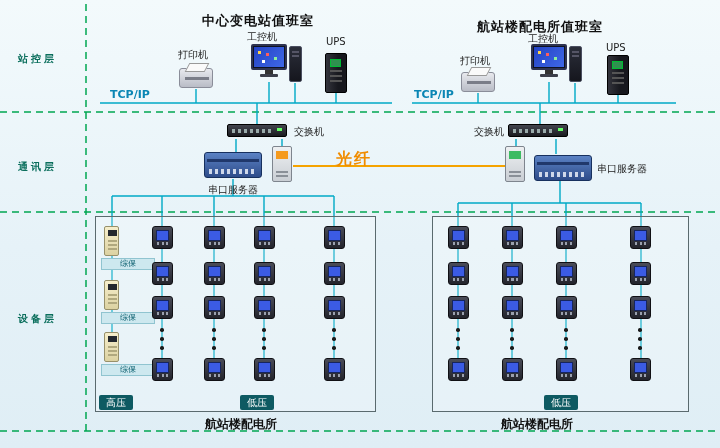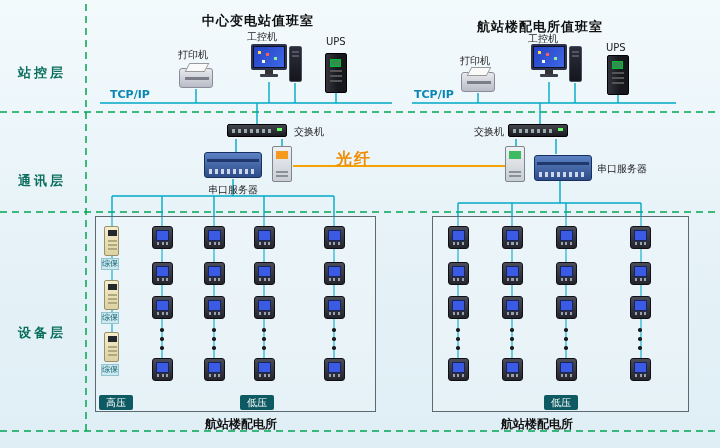--- a/index.html
+++ b/index.html
@@ -2,27 +2,27 @@
 <html><head>
 <meta charset="utf-8">
 <style>
   html,body{margin:0;padding:0;background:#dde9ef;font-family:"DejaVu Sans","Liberation Sans",sans-serif;}
   .canvas{position:relative;width:720px;height:448px;overflow:hidden;
     background:linear-gradient(180deg,#f3fafc 0%,#e6f2f8 55%,#dfeef5 100%);}
   .canvas *{box-sizing:border-box;}
   svg.wires{position:absolute;left:0;top:0;pointer-events:none;}
 
   .title{position:absolute;font-size:13px;font-weight:700;color:#101010;letter-spacing:1px;white-space:nowrap;}
-  .layer-lbl{position:absolute;font-size:13px;font-weight:700;color:#0a6e5c;letter-spacing:3px;white-space:nowrap;margin-top:12px;}
+  .layer-lbl{position:absolute;font-size:10px;font-weight:700;color:#0a6e5c;letter-spacing:3px;white-space:nowrap;}
   .lbl{position:absolute;font-size:10px;color:#222;white-space:nowrap;}
   .tcpip{position:absolute;font-size:11px;font-weight:700;color:#0a86b4;white-space:nowrap;}
   .fiber-lbl{position:absolute;font-size:16px;font-weight:700;color:#f08c00;letter-spacing:2px;white-space:nowrap;}
   .caption{position:absolute;font-size:12px;font-weight:600;color:#111;white-space:nowrap;}
   .badge{position:absolute;background:#0e5a62;color:#fff;font-size:10px;line-height:15px;padding:0 7px;border-radius:2px;white-space:nowrap;}
-  .relay-tag{position:absolute;font-size:8px;line-height:10px;color:#0a5e6e;background:#cde8ef;border:1px solid #90c4d0;padding:0 0;white-space:nowrap;text-align:center;}
+  .relay-tag{position:absolute;font-size:8px;line-height:10px;color:#0a5e6e;background:#cde8ef;border:1px solid #90c4d0;padding:0 18px;white-space:nowrap;text-align:center;}
 
   .dev-box{position:absolute;border:1px solid #5a6a6e;background:rgba(255,255,255,0.22);}
 
   .printer{position:absolute;width:34px;height:20px;background:linear-gradient(#e8e9ee,#b9bcc6);border:1px solid #8a8d99;border-radius:3px;}
   .printer::before{content:"";position:absolute;left:7px;top:-6px;width:18px;height:7px;background:#fafafa;border:1px solid #999;transform:skewX(-28deg);}
   .printer::after{content:"";position:absolute;left:5px;top:8px;width:24px;height:3px;background:#7a7d88;}
 
   .pc{position:absolute;width:36px;}
   .pc .mon{width:36px;height:26px;background:#0e1220;border:2px solid #2e3350;border-radius:2px;position:relative;}
   .pc .mon::before{content:"";position:absolute;inset:1px;background:linear-gradient(130deg,#2443c4,#3f68e6);}

